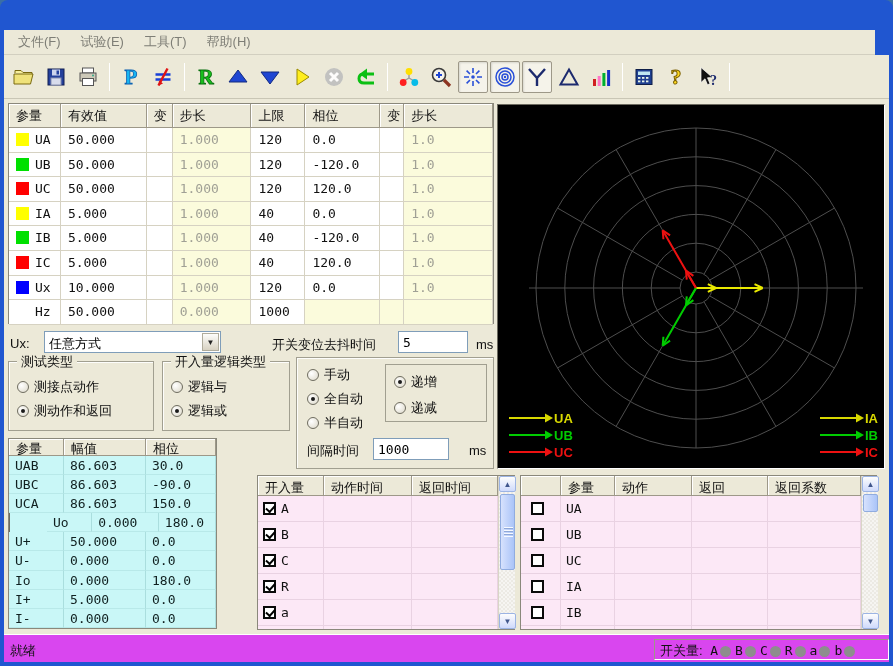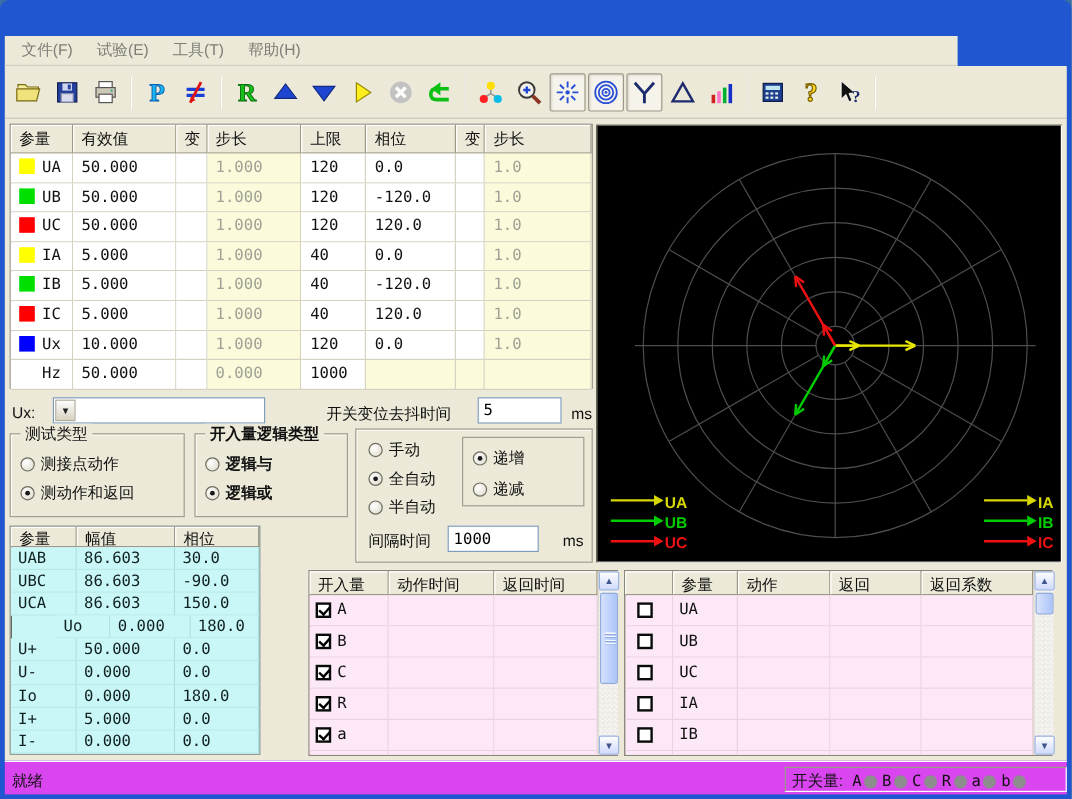--- a/index.html
+++ b/index.html
@@ -13,21 +13,21 @@
   .title-text{color:#fff;font-weight:bold;font-size:14px;text-shadow:1px 1px 1px #103080;flex:1;}
   .tb-btns{display:flex;gap:3px;}
   .wbtn{width:24px;height:22px;border-radius:4px;border:1px solid rgba(255,255,255,.65);
     display:flex;align-items:center;justify-content:center;color:#fff;font-size:12px;font-weight:bold;}
   .wbtn.min{background:linear-gradient(180deg,#6d92ec,#2b5bd4);}
   .wbtn.max{background:linear-gradient(180deg,#89a4e8,#5c7fd8);opacity:.75;}
   .wbtn.close{background:linear-gradient(180deg,#ee8a70,#cc3c1e);}
   .min-glyph{width:9px;height:3px;background:#fff;margin-top:9px;}
   .max-glyph{width:9px;height:8px;border:2px solid #dfe6f8;}
   
-  .menubar{position:absolute;left:4px;top:30px;width:794px;height:25px;background:#ece9d8;
+  .menubar{position:absolute;left:4px;top:30px;width:871px;height:25px;background:#ece9d8;
     border-bottom:1px solid #d2cfc0;display:flex;align-items:center;padding-left:4px;}
   .menu-item{padding:3px 10px;color:#7e7e76;font-size:13px;}
   
   .toolbar{position:absolute;left:4px;top:55px;width:885px;height:44px;background:#ece9d8;
     border-bottom:1px solid #c9c6b5;display:flex;align-items:center;padding-left:5px;gap:2px;}
   .tb-btn{width:30px;height:32px;display:flex;align-items:center;justify-content:center;border:1px solid transparent;border-radius:2px;}
   .tb-btn.pressed{background:#f5f3ea;border:1px solid #9d9888;box-shadow:inset 1px 1px 2px rgba(0,0,0,.12);}
   .tb-btn.disabled{filter:grayscale(1);opacity:.9;}
   .tb-sep{width:1px;height:28px;background:#b4b1a0;border-right:1px solid #fff;margin:0 4px;}
   .tb-ic{display:flex;align-items:center;justify-content:center;}
@@ -382,38 +382,39 @@
           <div class="ptc yellow" style="width: 79px; height: 24.6px;">0.000</div>
           <div class="ptc" style="width: 54px; height: 24.6px;">1000</div>
           <div class="ptc yellow" style="width: 75px; height: 24.6px;"></div>
           <div class="ptc yellow" style="width: 24px; height: 24.6px;"></div>
           <div class="ptc yellow" style="width: 89px; height: 24.6px;"></div>
         </div>
       </div>
 
     <span class="lbl" style="left:6px;top:237px;">Ux:</span>
     <div class="combo" style="left:40px;top:232px;width:177px;">
+      <span class="val">任意方式</span>
       <span class="cbtn">▼</span>
     </div>
     <span class="lbl" style="left:268px;top:237px;">开关变位去抖时间</span>
     <input class="tinput" style="left: 394px; top: 232px; width: 70px;" value="5">
     <span class="lbl" style="left:472px;top:238px;">ms</span>
 
     <div class="gbox" id="test-type-group" style="left:4px;top:262px;width:146px;height:70px;">
       <span class="gtitle">测试类型</span>
     <div class="radio-row" style="left: 8px; top: 16px;">
           <span class="rdo"></span>
           <span class="rlabel">测接点动作</span>
         </div>
         <div class="radio-row" style="left: 8px; top: 40px;">
           <span class="rdo sel"></span>
           <span class="rlabel">测动作和返回</span>
         </div>
       </div>
-    <div class="gbox" id="logic-group" style="left:158px;top:262px;width:128px;height:70px;font-weight:bold;">
+    <div class="gbox" id="logic-group" style="left:158px;top:262px;width:128px;height:70px;">
       <span class="gtitle">开入量逻辑类型</span>
     <div class="radio-row" style="left: 8px; top: 16px;">
           <span class="rdo"></span>
           <span class="rlabel">逻辑与</span>
         </div>
         <div class="radio-row" style="left: 8px; top: 40px;">
           <span class="rdo sel"></span>
           <span class="rlabel">逻辑或</span>
         </div>
       </div>

